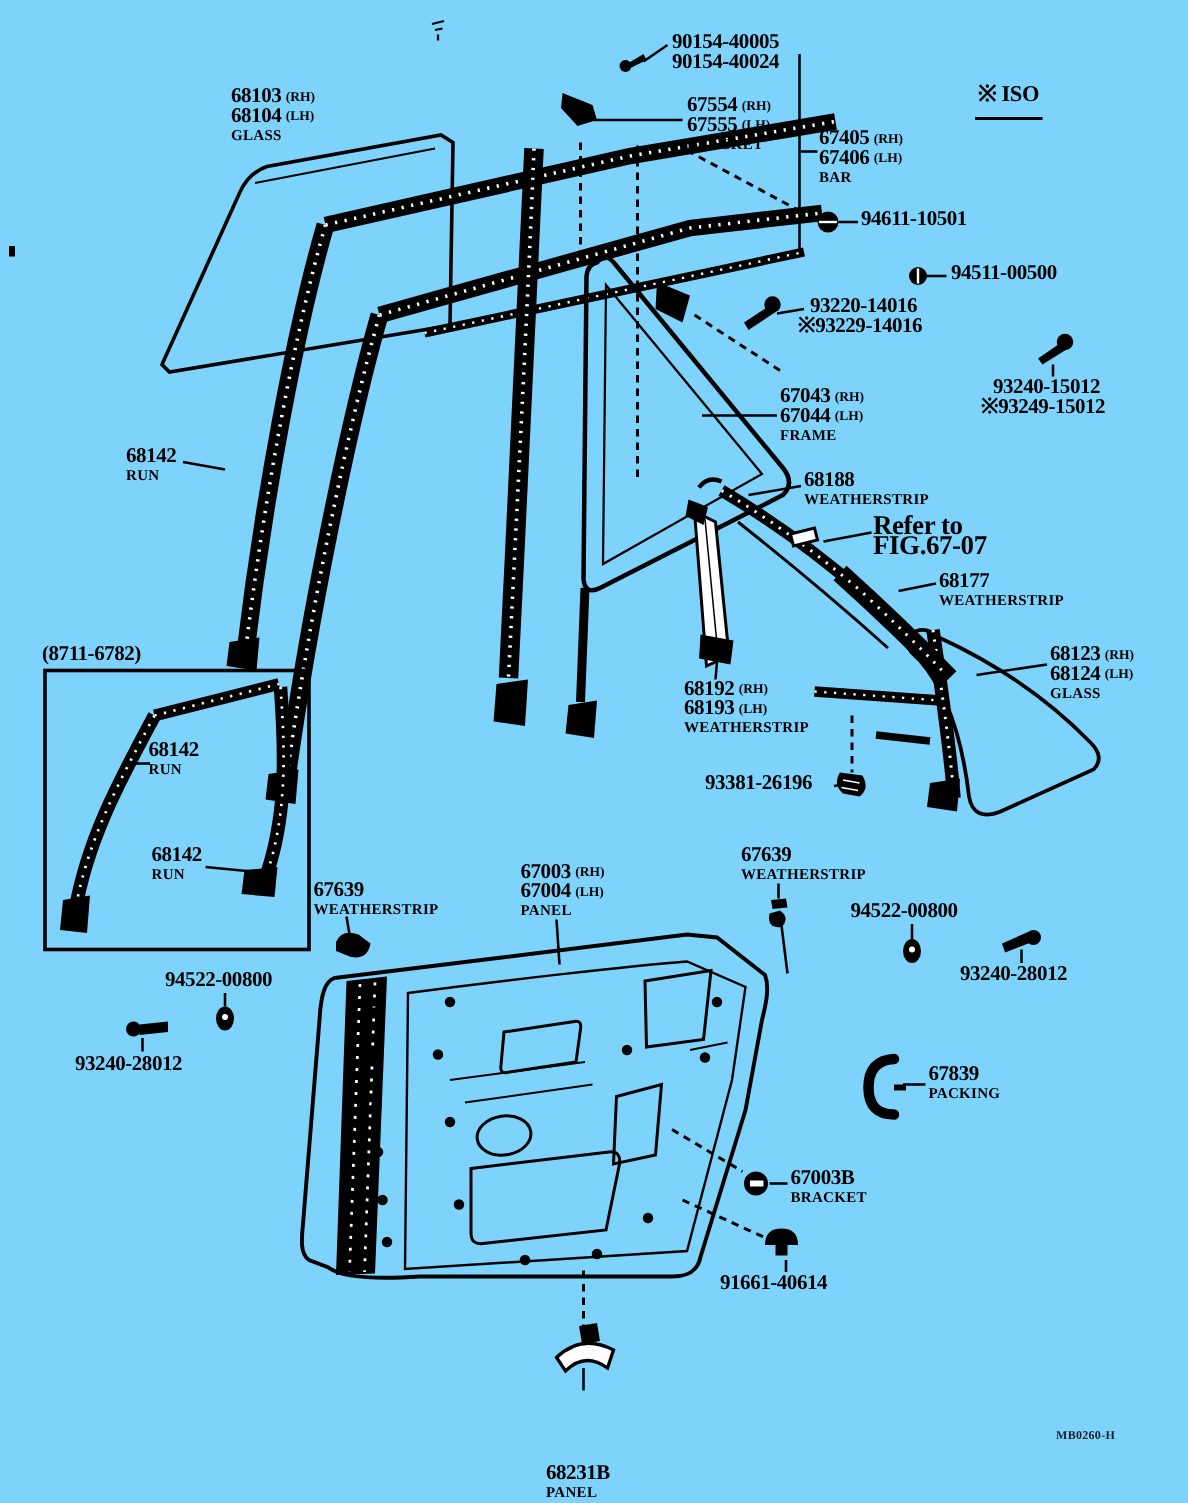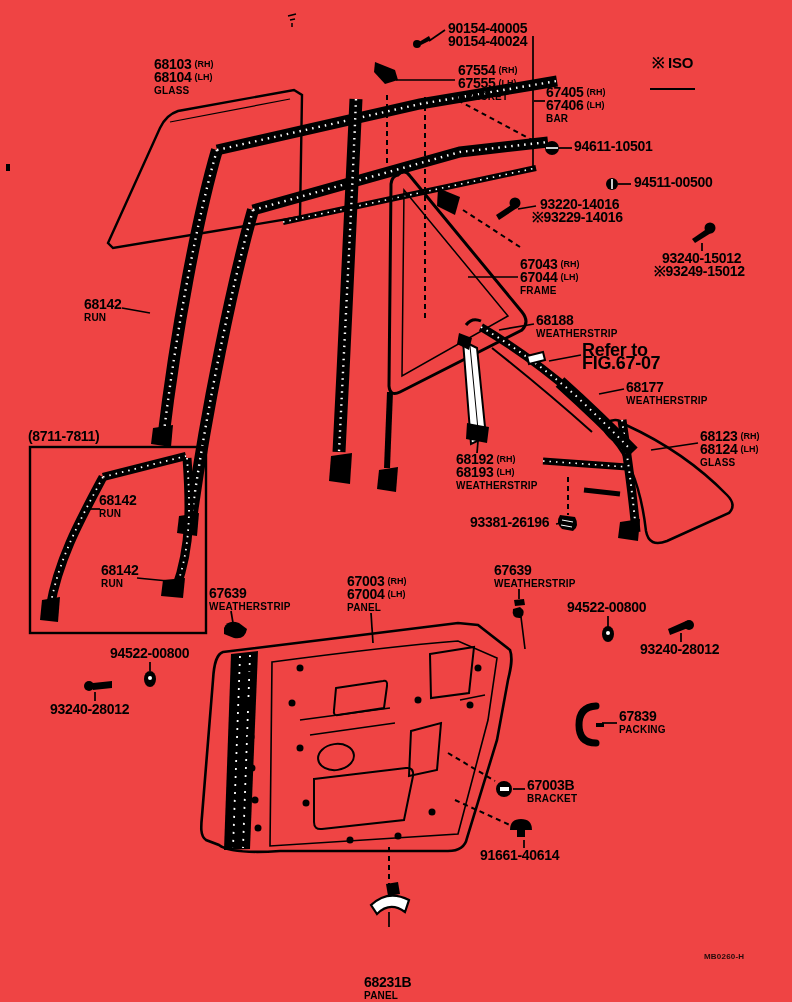--- a/index.html
+++ b/index.html
@@ -1,24 +1,24 @@
 <!DOCTYPE html>
 <html><head>
 <meta charset="utf-8">
 <style>
   html,body{margin:0;padding:0;background:#fff;}
-  #stage{position:relative;width:792px;height:1002px;background:#ef4444;overflow:hidden;
-         font-family:Liberation Sans, sans-serif;color:#000;}
+  #stage{position:relative;width:792px;height:1002px;background:#7dd3fc;overflow:hidden;
+         font-family:Liberation Serif, serif;color:#000;}
   #art{position:absolute;left:0;top:0;}
   .lbl{position:absolute;font-weight:bold;white-space:nowrap;line-height:13px;letter-spacing:-0.3px;}
   .row{display:flex;align-items:center;}
   .num{font-size:14px;}
   .suf{font-size:9px;margin-left:3px;letter-spacing:0;}
   .desc{font-size:10px;letter-spacing:0.2px;}
-  .iso{font-size:15px;border-bottom:2px solid #000;padding:0 2px 17px 2px;}
+  .iso{font-size:15px;border-bottom:2px solid #000;padding:0 2px 7px 2px;}
   .small2{font-size:18px;}
   .footer{font-size:8px;letter-spacing:0.2px;opacity:.85;}
   .indent-ref{margin-left:-8px;}
 </style>
 </head>
 <body>
 
 <div id="stage">
 
 <svg id="art" width="792" height="1002" viewBox="0 0 792 1002">
@@ -351,21 +351,21 @@
       </div>
     <div class="row">
         <span class="num">68193</span>
         <span class="suf">(LH)</span>
       </div>
     <div class="desc">WEATHERSTRIP</div>
   </div>
 
   <div class="lbl num" style="left:470px;top:516px">93381-26196</div>
 
-  <div class="lbl num" style="left:28px;top:430px">(8711-7811)</div>
+  <div class="lbl num" style="left:28px;top:430px">(8711-6782)</div>
 
   <div class="lbl" style="left:99px;top:494px">
     <div class="num">68142</div>
     <div class="desc">RUN</div>
   </div>
 
   <div class="lbl" style="left:101px;top:564px">
     <div class="num">68142</div>
     <div class="desc">RUN</div>
   </div>

